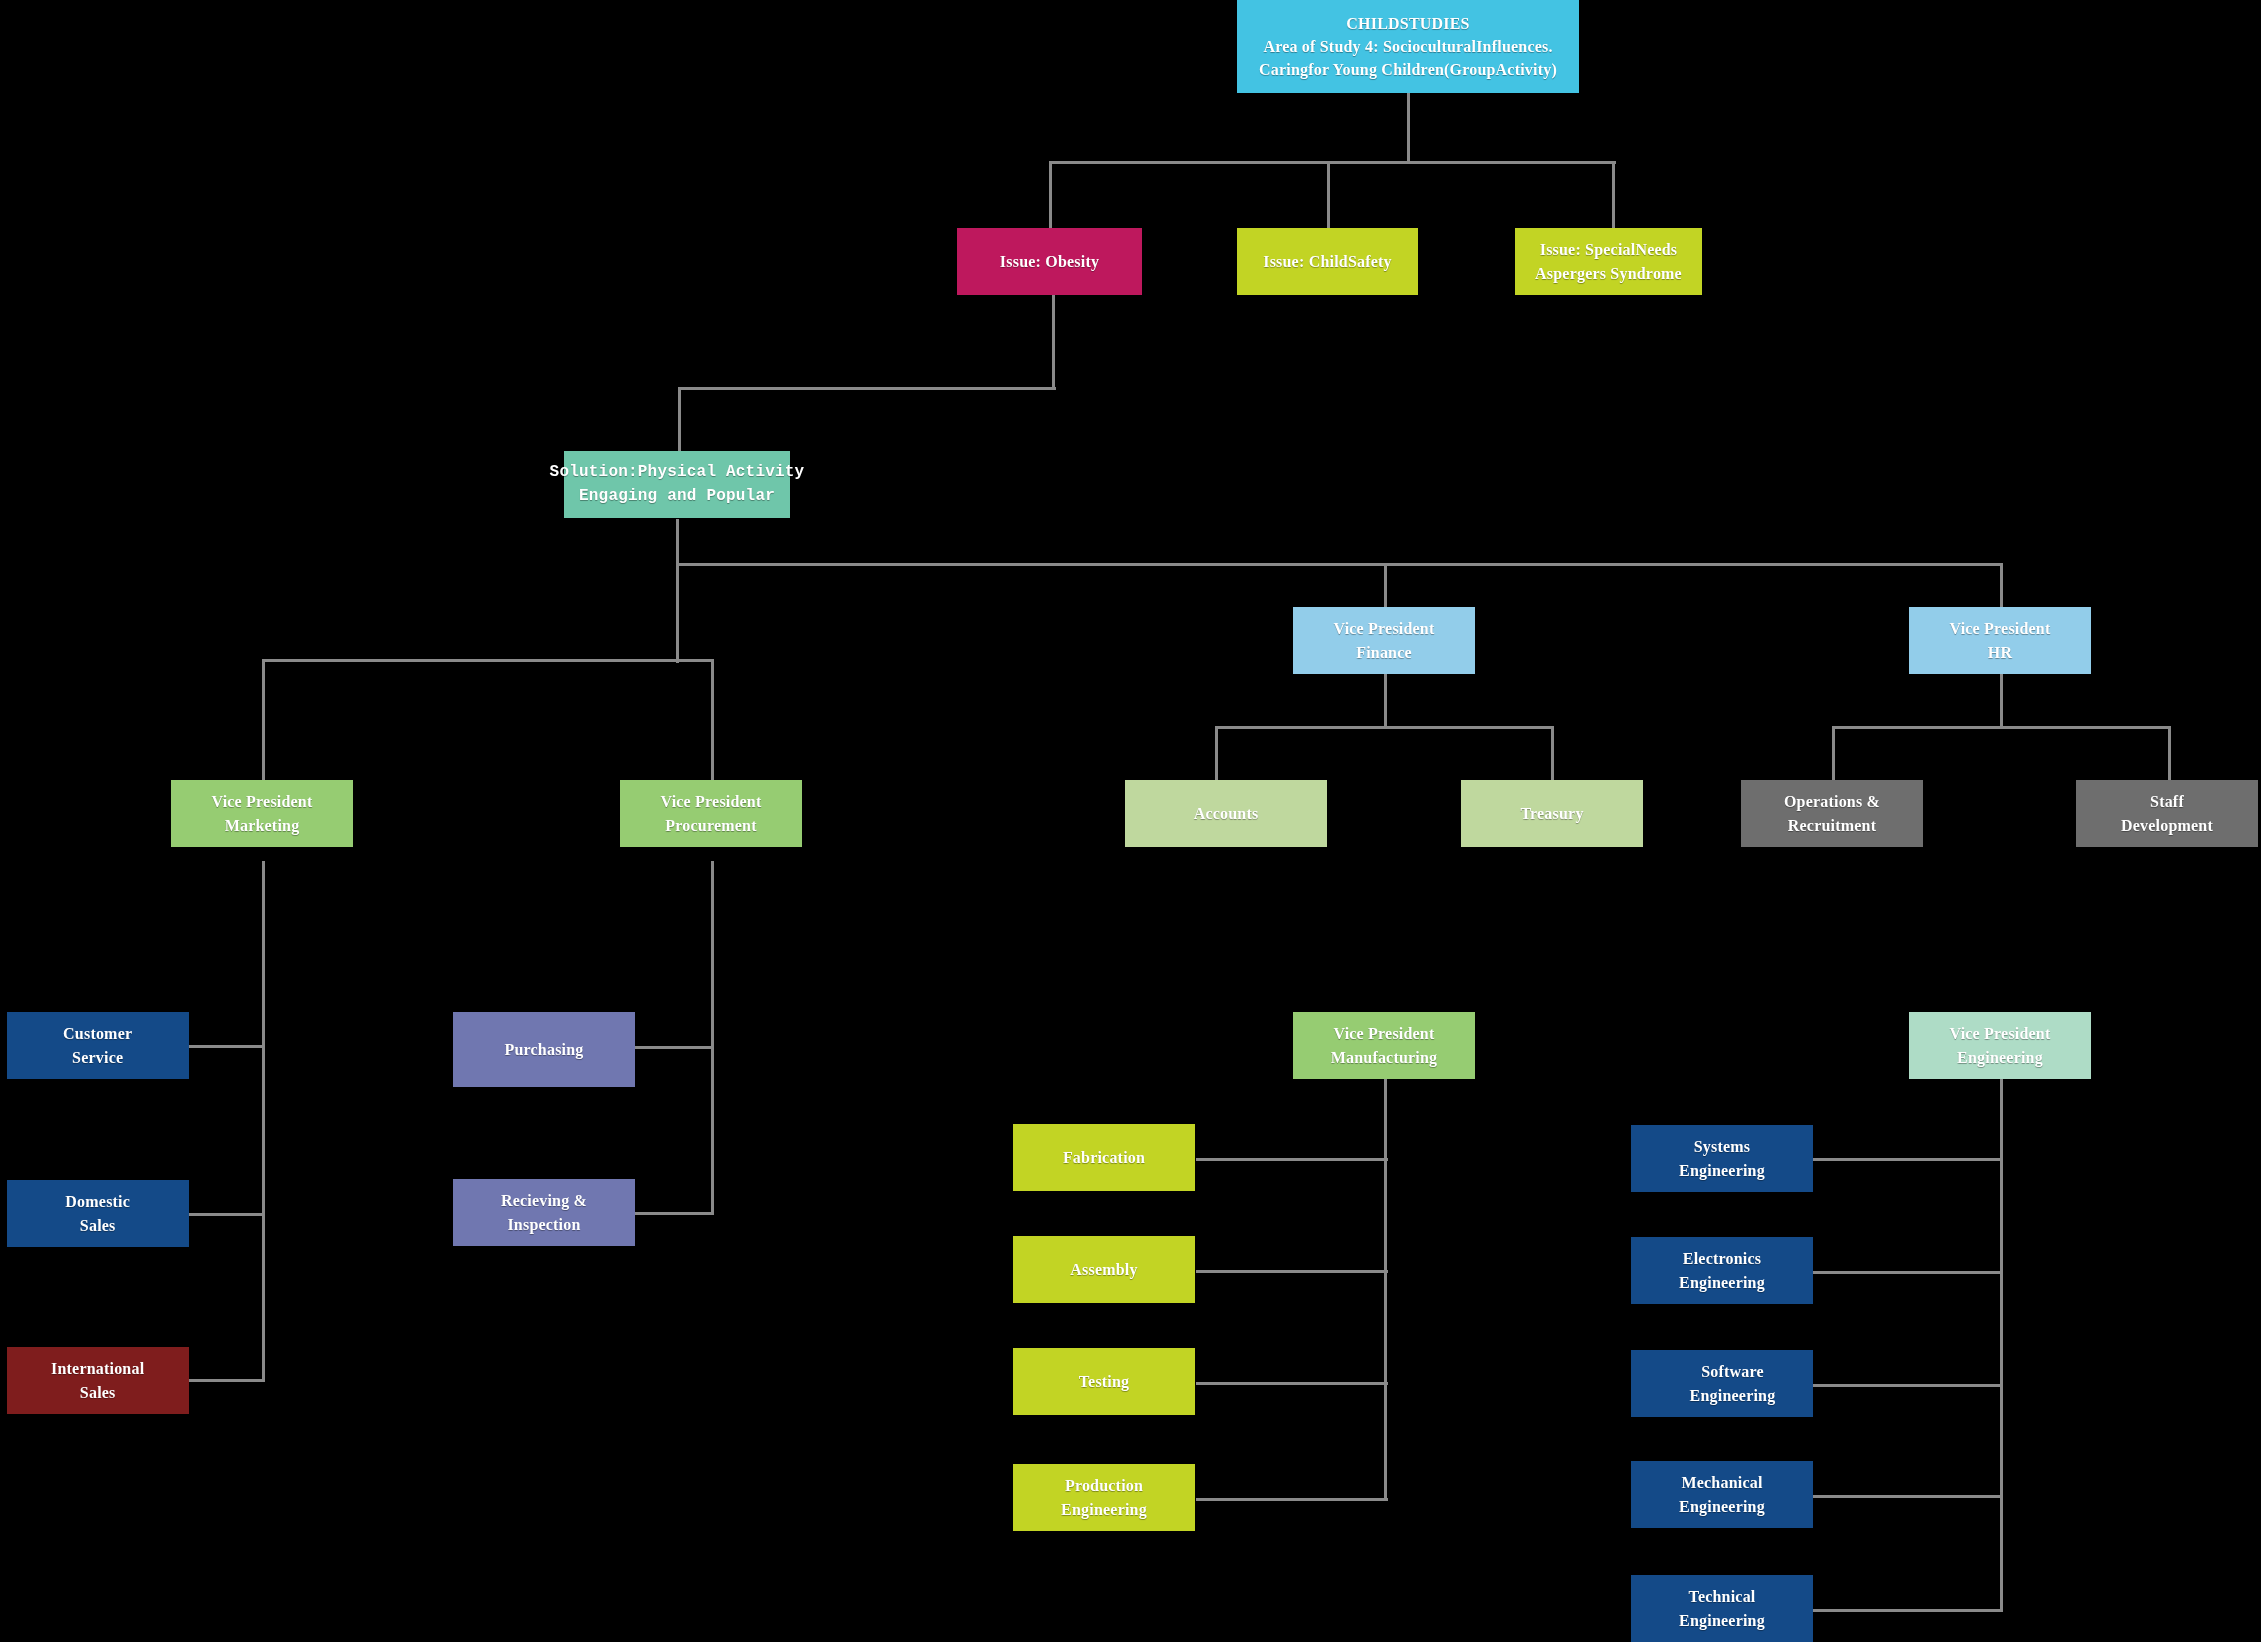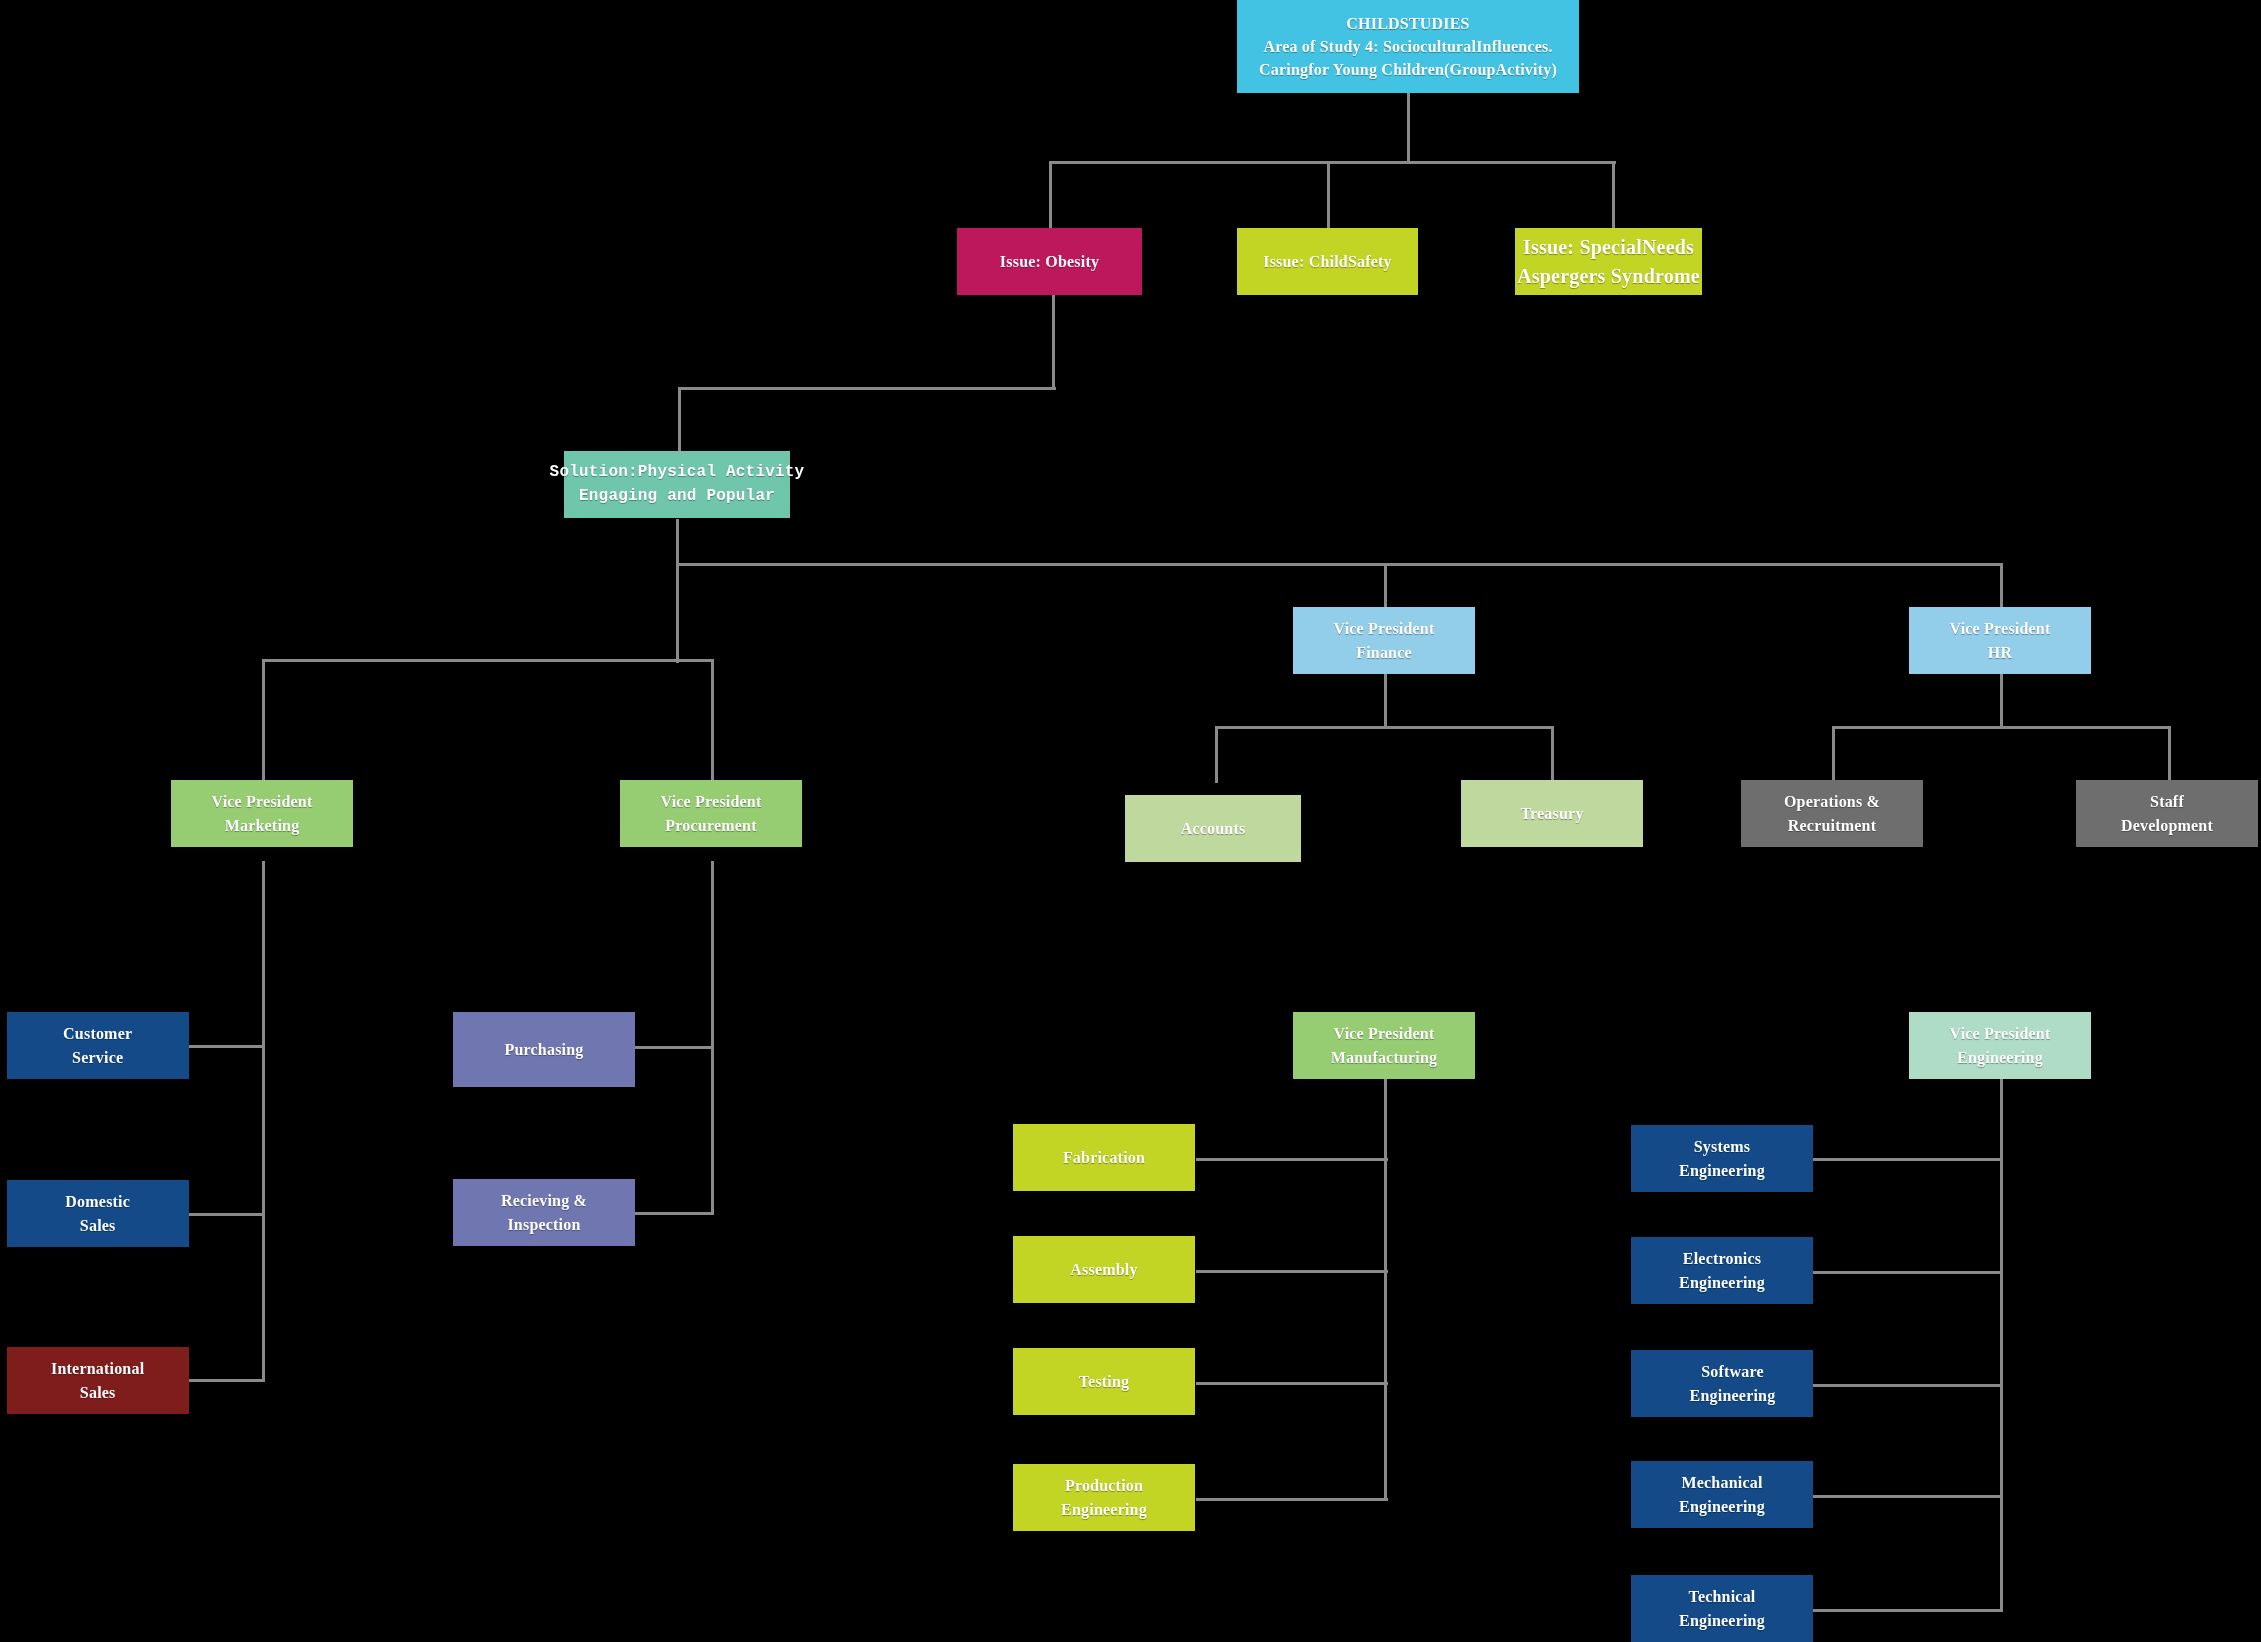--- a/index.html
+++ b/index.html
@@ -94,21 +94,21 @@
   </div>
 
   <div class="node" style="left:957px;top:228px;width:185px;height:67px;background:#be185d;font-size:16px;">
     <span class="ln">Issue: Obesity</span>
   </div>
 
   <div class="node" style="left:1237px;top:228px;width:181px;height:67px;background:#C2D424;font-size:16px;">
     <span class="ln">Issue: ChildSafety</span>
   </div>
 
-  <div class="node" style="left:1515px;top:228px;width:187px;height:67px;background:#C2D424;font-size:20px;">
+  <div class="node" style="left:1515px;top:228px;width:187px;height:67px;background:#C2D424;font-size:16px;">
     <span class="ln">Issue: SpecialNeeds</span>
     <span class="ln">Aspergers Syndrome</span>
   </div>
 
   <div class="node" style="left:564px;top:451px;width:226px;height:67px;background:#6FC6AA;font-size:16px;font-family:Liberation Mono, monospace;">
     <span class="ln">Solution:Physical Activity</span>
     <span class="ln">Engaging and Popular</span>
   </div>
 
   <div class="node" style="left:1293px;top:607px;width:182px;height:67px;background:#92CDEA;font-size:16px;">
@@ -124,21 +124,21 @@
   <div class="node" style="left:171px;top:780px;width:182px;height:67px;background:#96CC72;font-size:16px;">
     <span class="ln">Vice President</span>
     <span class="ln">Marketing</span>
   </div>
 
   <div class="node" style="left:620px;top:780px;width:182px;height:67px;background:#96CC72;font-size:16px;">
     <span class="ln">Vice President</span>
     <span class="ln">Procurement</span>
   </div>
 
-  <div class="node" style="left:1125px;top:780px;width:176px;height:67px;background:#BFD89E;font-size:16px;margin-top:15px;">
+  <div class="node" style="left:1125px;top:780px;width:202px;height:67px;background:#BFD89E;font-size:16px;">
     <span class="ln">Accounts</span>
   </div>
 
   <div class="node" style="left:1461px;top:780px;width:182px;height:67px;background:#BFD89E;font-size:16px;">
     <span class="ln">Treasury</span>
   </div>
 
   <div class="node" style="left:1741px;top:780px;width:182px;height:67px;background:#6E6E6E;font-size:16px;">
     <span class="ln">Operations &amp;</span>
     <span class="ln">Recruitment</span>

